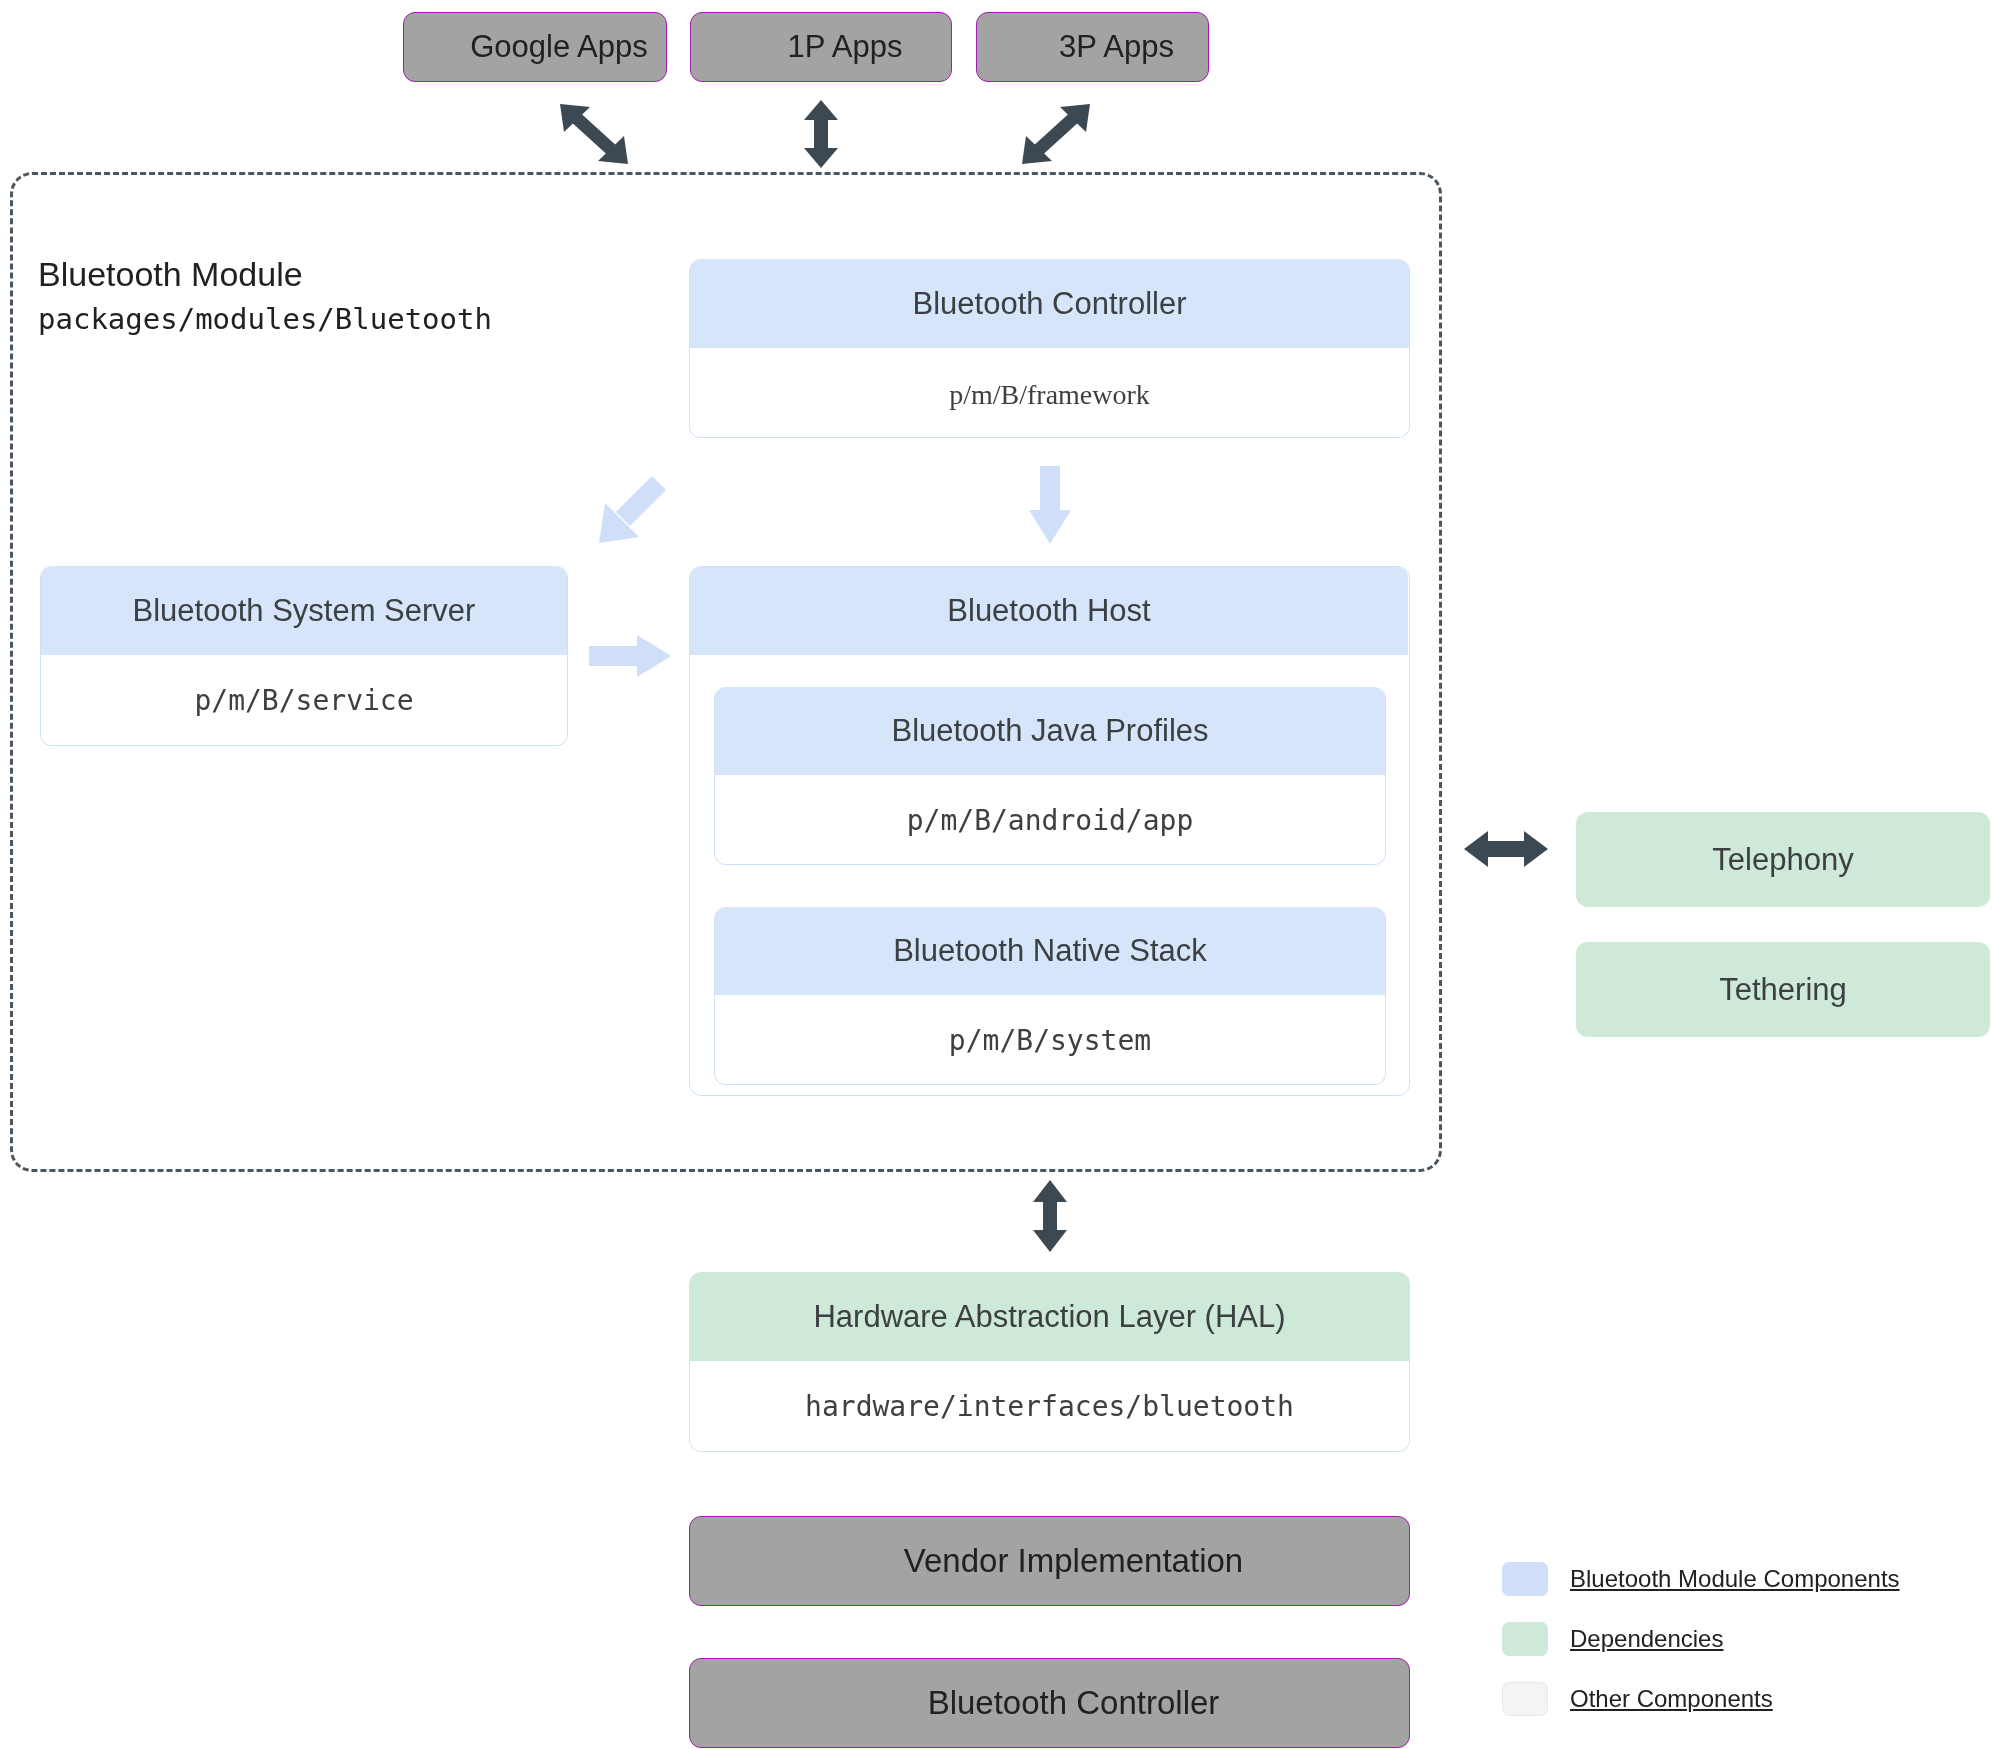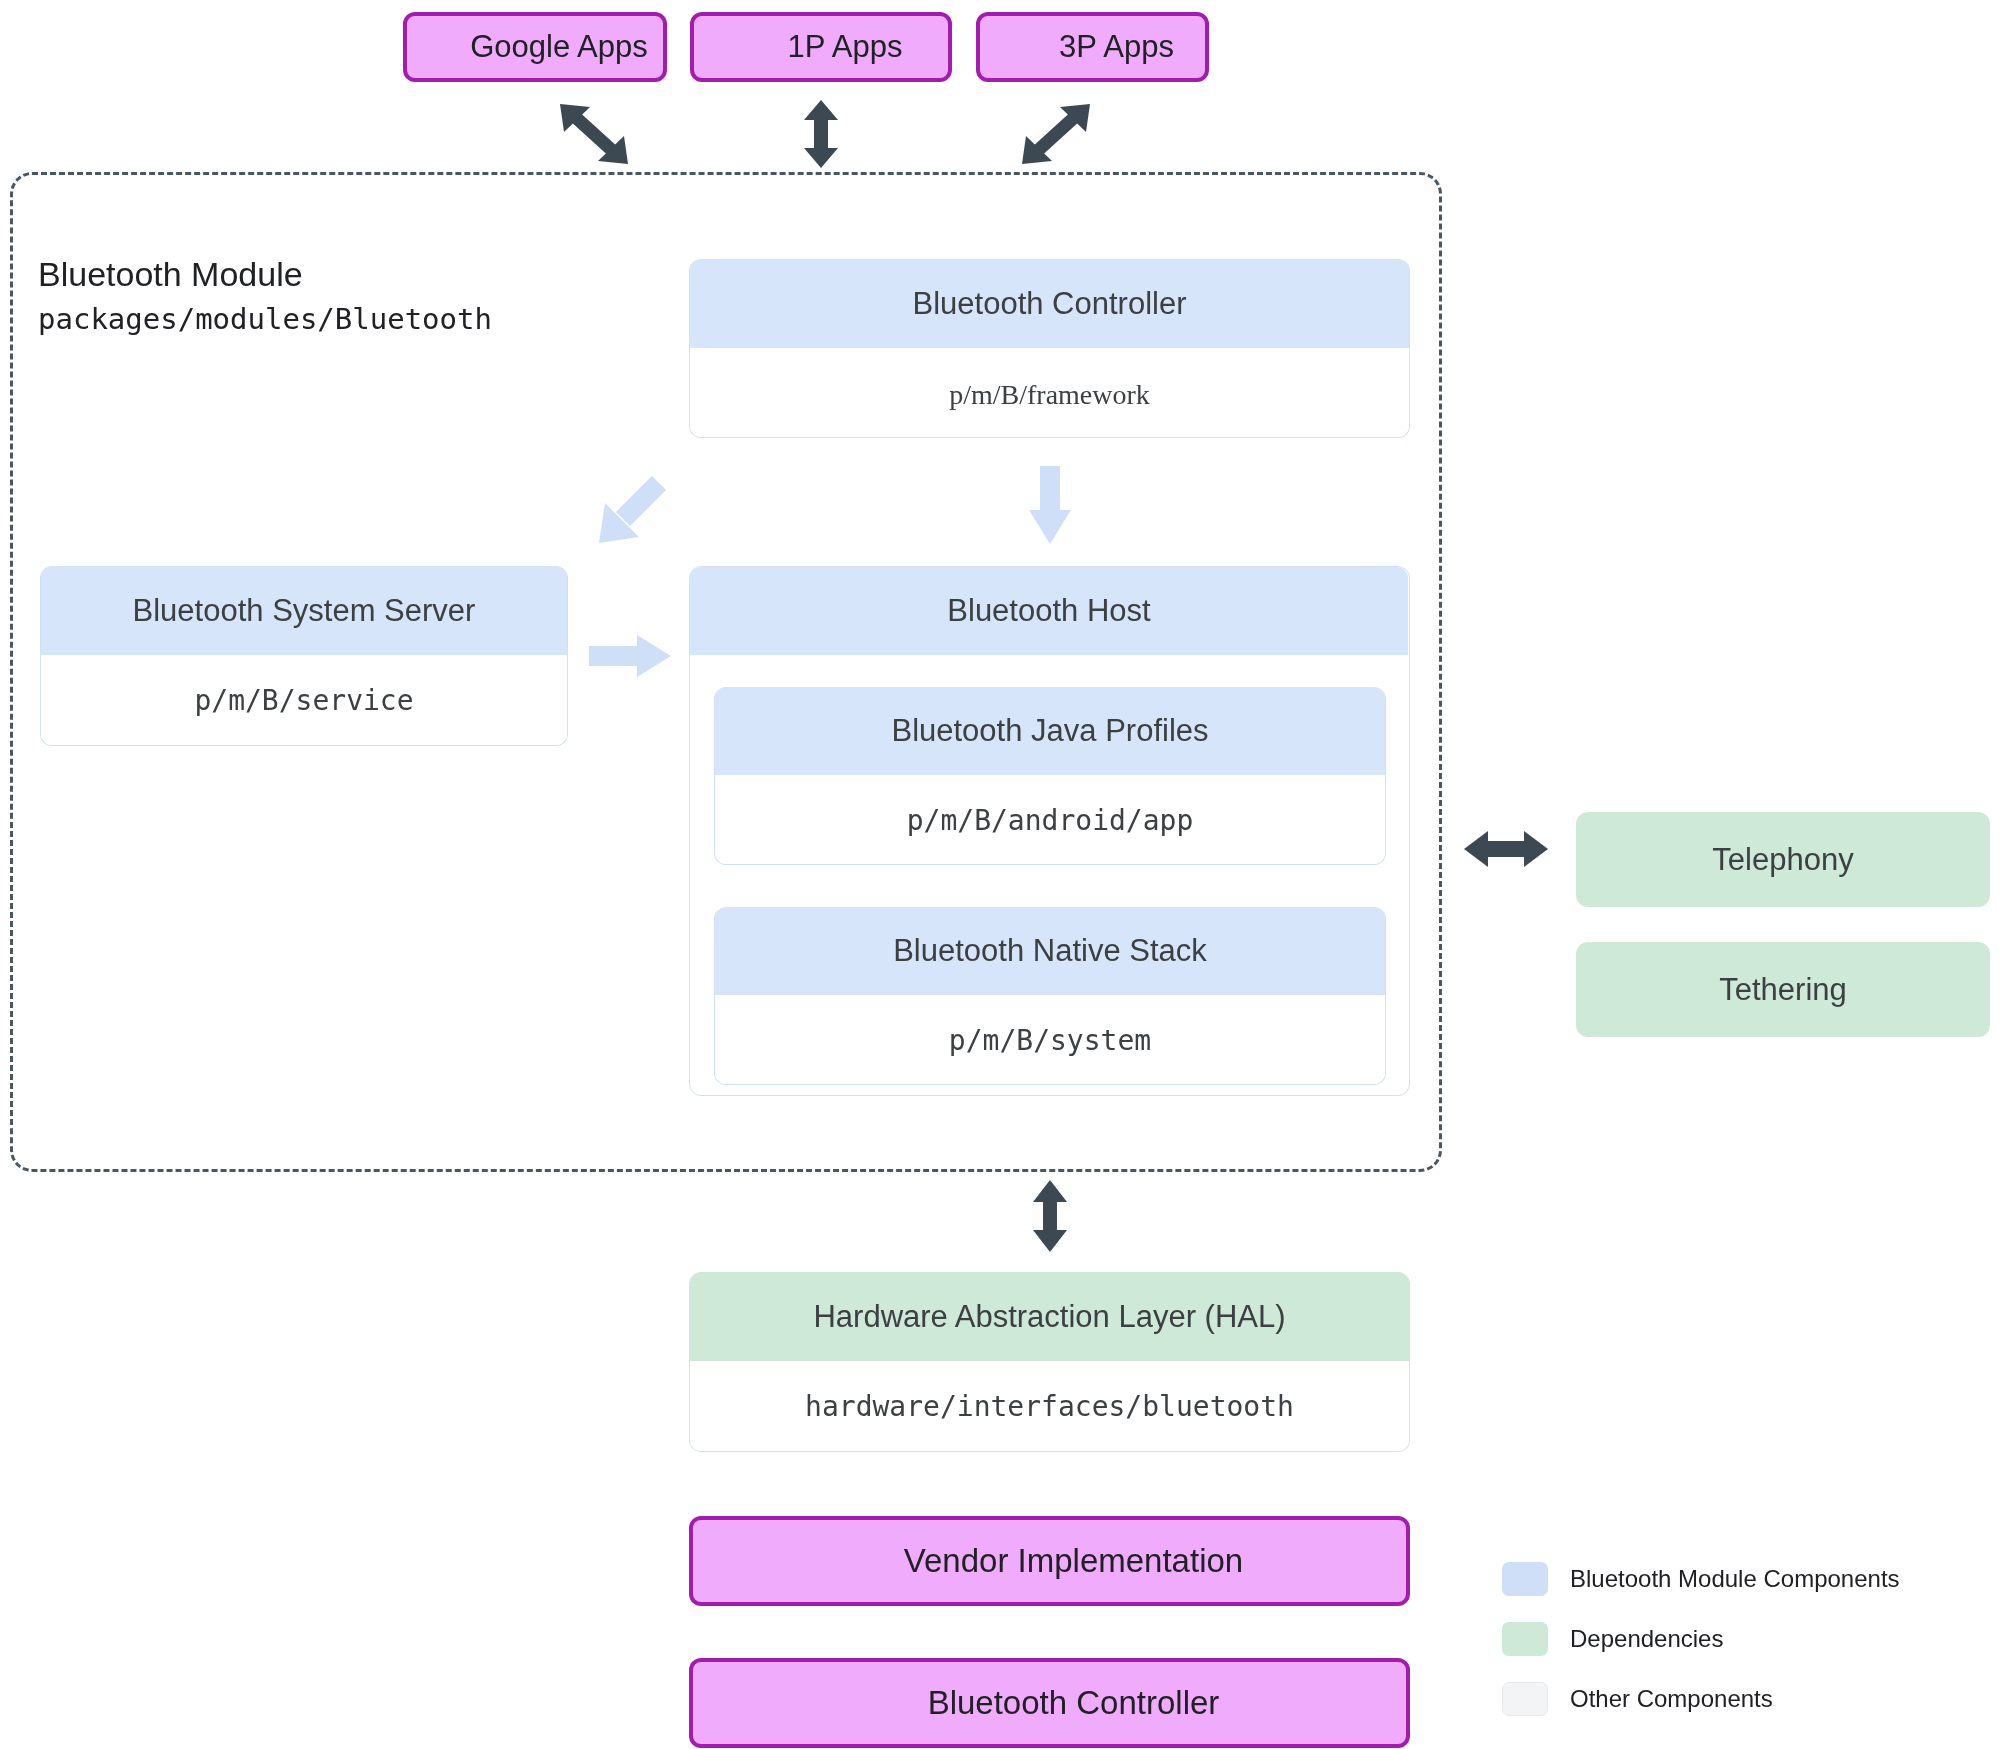--- a/index.html
+++ b/index.html
@@ -37,21 +37,21 @@
   .blue .hd { background: #d7e5fa; }
   .blue.split { border: 1.5px solid #cfe0f8; border-top: none; }
 
   
   .green .hd { background: #cfe9d8; }
   .green.split { border: 1.5px solid #cfe9d8; border-top: none; }
   .green.solid .card-head { background: #cfe9d8; color: #3c4043; }
 
   
   .gray.solid .card-head {
-    background: #f0abfc; color: #202124; border: 4px solid #a21caf; padding-left: 48px;
+    background: #a3a3a3; color: #202124; border: 1px solid #a21caf; padding-left: 48px;
   }
 
   
   #module-container {
     position: absolute;
     border: 3px dashed #4a5660;
     border-radius: 22px;
   }
   #module-title {
     position: absolute;
@@ -79,21 +79,21 @@
   }
 
   
   .arrow { position: absolute; }
   .arrow svg { display: block; overflow: visible; }
 
   
   #legend { position: absolute; }
   .legend-row { display: flex; align-items: center; height: 42px; margin-bottom: 18px; }
   .legend-swatch { width: 46px; height: 34px; border-radius: 7px; margin-right: 22px; flex: none; }
-  .legend-label { font-size: 24px; color: #202124; white-space: nowrap; }
+  .legend-label { font-size: 24px; color: #202124; white-space: nowrap; text-decoration: underline; }
   .sw-blue  { background: #cfdff8; }
   .sw-green { background: #cfe9d8; }
   .sw-gray  { background: #f2f4f5; border: 1px solid #e6e8ea; }
 </style>
 </head>
 <body>
 
 <div id="stage">
 
   <div class="card gray solid" style="left:403px; top:12px; width:264px; height:70px;">

